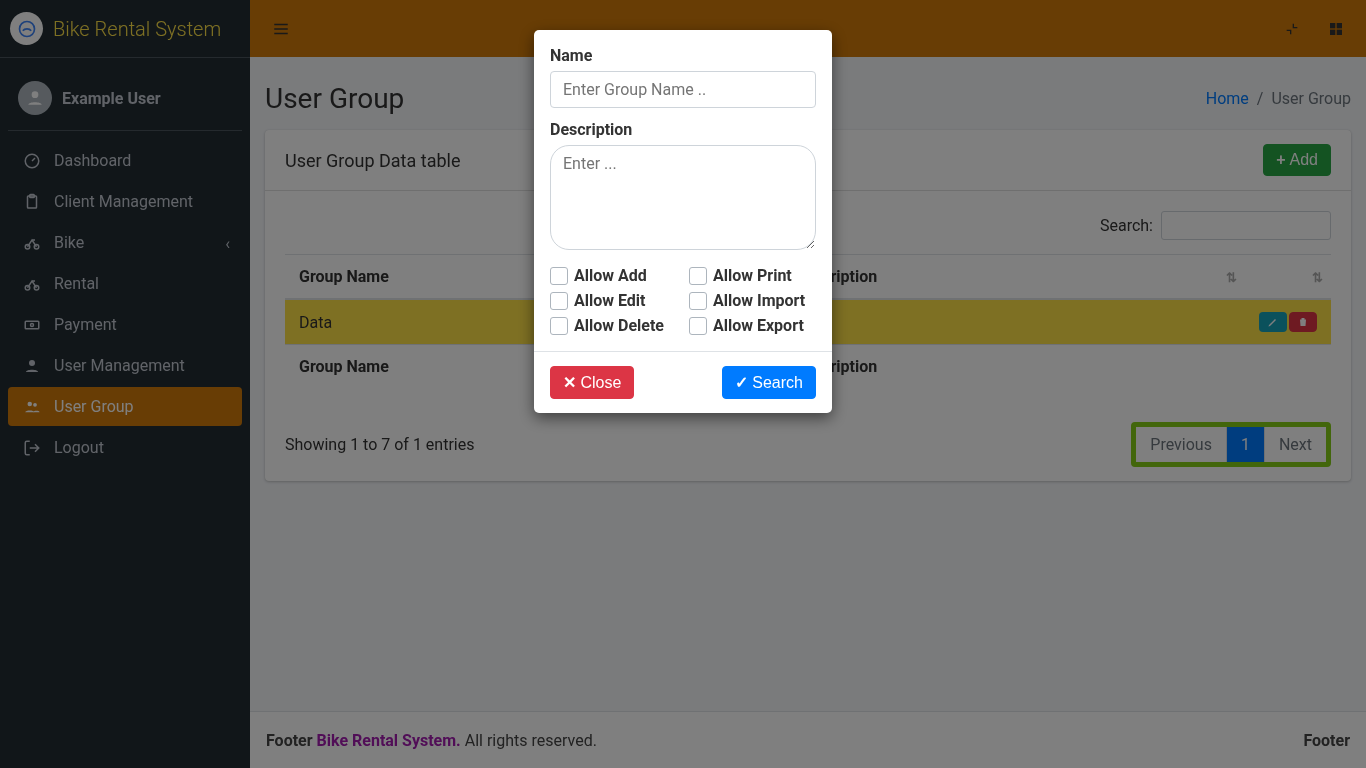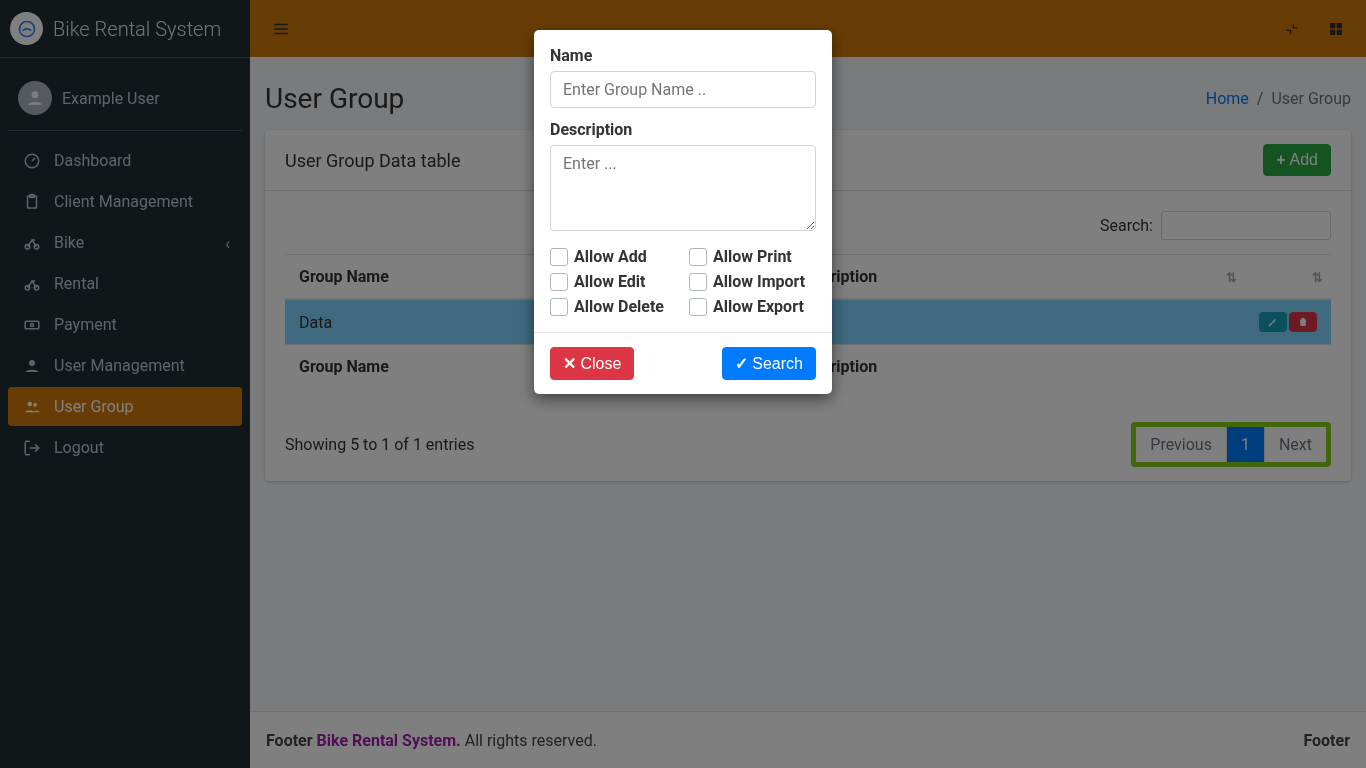--- a/index.html
+++ b/index.html
@@ -2,22 +2,22 @@
 <html><head>
 <meta charset="utf-8">
 <style>
 * { margin: 0; padding: 0; box-sizing: border-box; }
 body { font-family: "Source Sans Pro", -apple-system, BlinkMacSystemFont, "Segoe UI", Roboto, "Helvetica Neue", Arial, sans-serif; font-size: 16px; color: #333; overflow: hidden; width: 1366px; height: 768px; position: relative; }
 
 
 .sidebar { position: fixed; left: 0; top: 0; width: 250px; height: 100%; background: #222d33; color: #c2c7d0; z-index: 100; }
 .brand { display: flex; align-items: center; padding: 12px 10px; border-bottom: 1px solid #4b545c; }
 .brand-logo { width: 33px; height: 33px; border-radius: 50%; background: #fff; margin-right: 10px; display: flex; align-items: center; justify-content: center; color: #007bff; font-weight: bold; }
-.brand-text { color: #e5e5e5; font-weight: 300; font-size: 20px; }
-.user-panel { display: flex; align-items: center; padding: 15px 10px; border-bottom: 1px solid #4b545c; margin: 8px 8px 10px 8px; }
+.brand-text { color: #fde047; font-weight: 300; font-size: 20px; }
+.user-panel { display: flex; align-items: center; padding: 15px 10px; border-bottom: 1px solid #4b545c; margin: 8px 8px 10px 8px; font-weight: bold; }
 .user-avatar { width: 34px; height: 34px; border-radius: 50%; background: #adb5bd; margin-right: 10px; display:flex; align-items:center; justify-content:center; color:#fff; }
 .user-name { font-size: 16px; color: #c2c7d0; }
 .nav { padding: 0 8px; }
 .nav-item { list-style: none; }
 .nav-link { display: flex; align-items: center; padding: 10px 12px; color: #c2c7d0; border-radius: 4px; margin-bottom: 2px; position: relative; cursor: pointer; }
 .nav-link.active { background: #d17a0a; color: #fff; }
 .nav-icon { width: 24px; margin-right: 10px; display: inline-flex; align-items:center; justify-content:center; }
 .nav-caret { position: absolute; right: 12px; top: 50%; transform: translateY(-50%); }
 
 
@@ -43,21 +43,21 @@
 .btn-info { background: #17a2b8; color:#fff; }
 
 .card-body { padding: 20px; }
 .dt-search { display: flex; justify-content: flex-end; align-items: center; margin-bottom: 14px; }
 .dt-search label { margin-right: 8px; }
 .dt-search input { border: 1px solid #ced4da; border-radius: 3px; padding: 6px 10px; width: 170px; }
 
 table.data { width: 100%; border-collapse: collapse; }
 table.data th, table.data td { padding: 12px 14px; border-top: 1px solid #dee2e6; text-align: left; }
 table.data thead th { border-bottom: 2px solid #dee2e6; font-weight: 700; position: relative; }
-table.data tbody tr.odd { background: #7dd3fc; }
+table.data tbody tr.odd { background: #fde047; }
 .sort-icon { position: absolute; right: 8px; top: 50%; transform: translateY(-50%); color: #aaa; font-size: 13px; }
 .actions-col { width: 70px; text-align: right; }
 .row-actions { display: flex; gap: 2px; justify-content: flex-end; }
 
 .card-footer-row { display: flex; justify-content: space-between; align-items: center; padding: 14px 20px; }
 .pagination { display: flex; border: 5px solid #84cc16; border-radius: 4px; overflow: hidden; align-items: flex-end; }
 .pagination .page { padding: 8px 14px; border-right: 1px solid #dee2e6; color: #6c757d; cursor: pointer; }
 .pagination .page:last-child { border-right: none; }
 .pagination .page.active { background: #007bff; color: #fff; }
 .pagination .page.disabled { color: #6c757d; }
@@ -69,21 +69,21 @@
 
 .modal-backdrop { position: fixed; inset: 0; background: rgba(0,0,0,0.5); z-index: 1040; }
 .modal { position: fixed; top: 30px; left: 50%; transform: translateX(-50%); width: 298px; background: #fff; border-radius: 5px; z-index: 1050; box-shadow: 0 5px 15px rgba(0,0,0,.5); }
 .modal-header { display: flex; justify-content: space-between; align-items: flex-start; padding: 16px 16px; border-bottom: 1px solid #dee2e6; }
 .modal-title { font-size: 24px; font-weight: 500; }
 .modal-close { color: #888; font-size: 20px; cursor: pointer; line-height: 1; background:none; border:none; padding: 0 4px;}
 .modal-body { padding: 16px; }
 .form-group { margin-bottom: 12px; }
 .form-label { font-weight: 700; display: block; margin-bottom: 6px; }
 .form-control { width: 100%; border: 1px solid #ced4da; border-radius: 4px; padding: 8px 12px; font-size: 16px; font-family: inherit; }
-textarea.form-control { resize: vertical; height: 86px; }
+textarea.form-control { resize: vertical; height: 105px; border-radius: 19px; }
 .perm-grid { display: grid; grid-template-columns: 1fr 1fr; column-gap: 12px; row-gap: 6px; }
 .perm { display: flex; align-items: flex-end; gap: 6px; }
 .perm input[type=checkbox] { width: 18px; height: 18px; border: 1px solid #adb5bd; border-radius: 3px; appearance: none; background: #fff; }
 .perm label { font-weight: 700; }
 .modal-footer { display: flex; justify-content: space-between; padding: 14px 16px; border-top: 1px solid #dee2e6; }
 
 svg { display: block; }
 </style>
 </head>
 <body>
@@ -291,21 +291,21 @@
         <tfoot>
           <tr>
             <th>Group Name</th>
             <th>Description</th>
             <th></th>
           </tr>
         </tfoot>
       </table>
     </div>
     <div class="card-footer-row">
-      <span>Showing 5 to 1 of 1 entries</span>
+      <span>Showing 1 to 7 of 1 entries</span>
       <div class="pagination">
         <span class="page disabled">Previous</span>
         <span class="page active">1</span>
         <span class="page disabled">Next</span>
       </div>
     </div>
   </div>
 </div>
 
 <footer class="main-footer">

